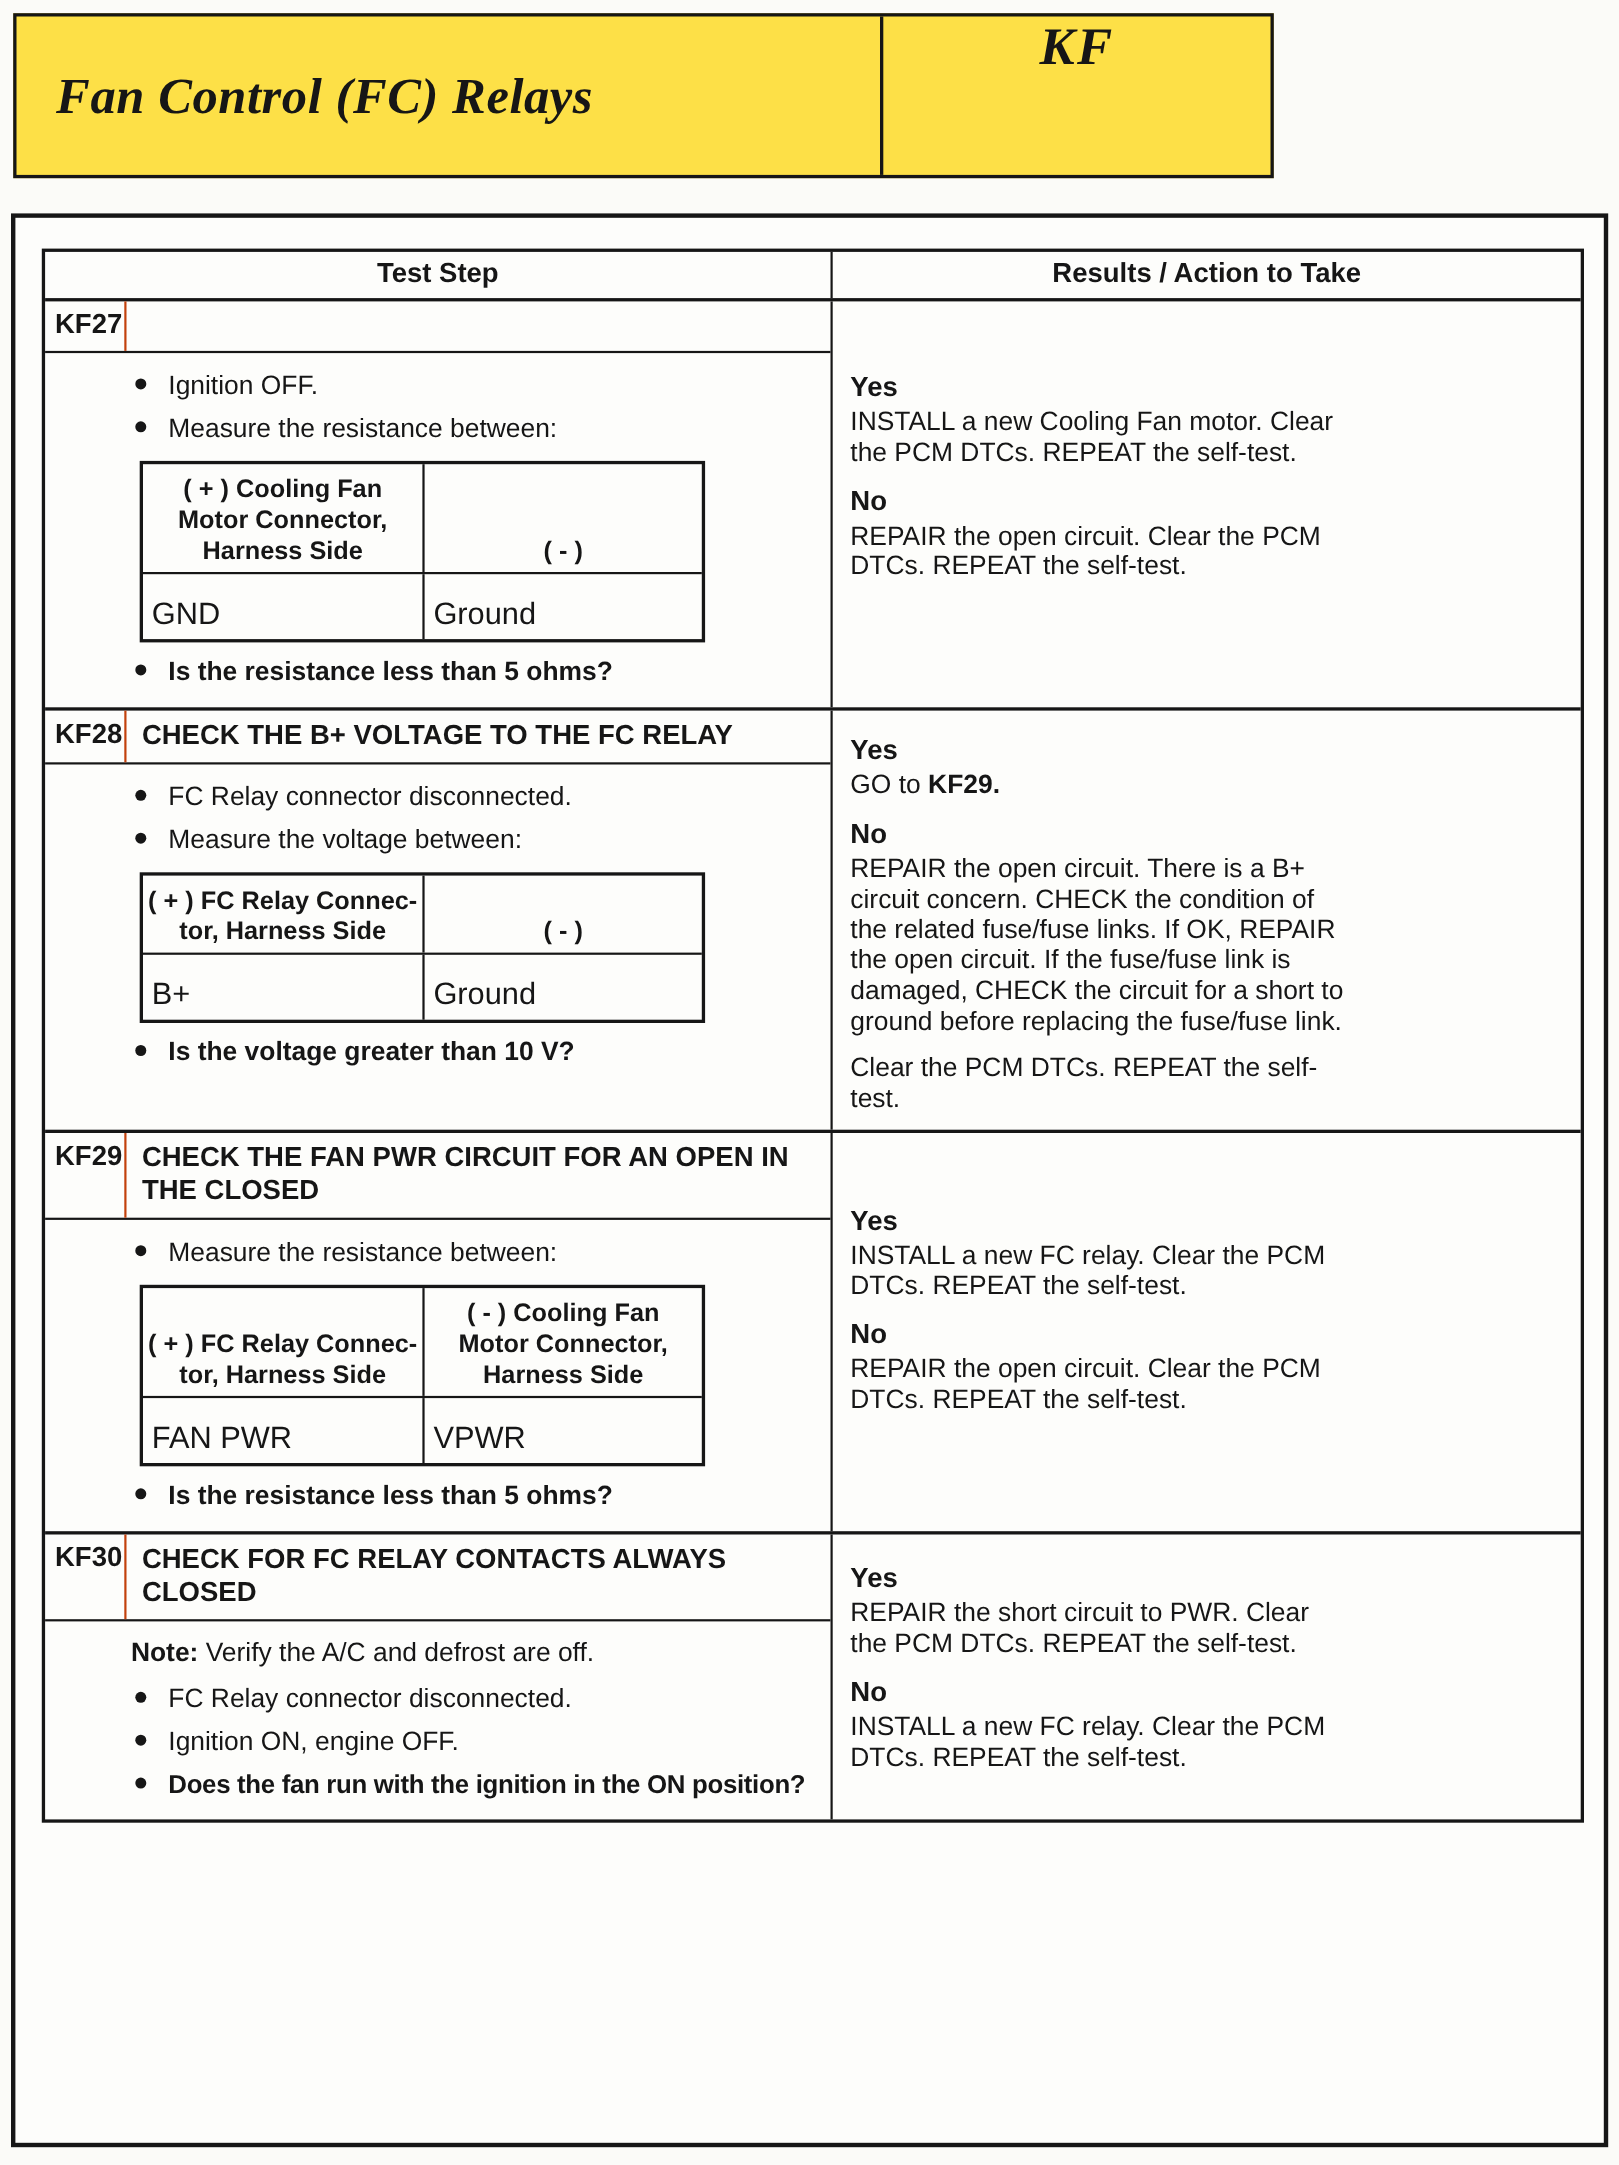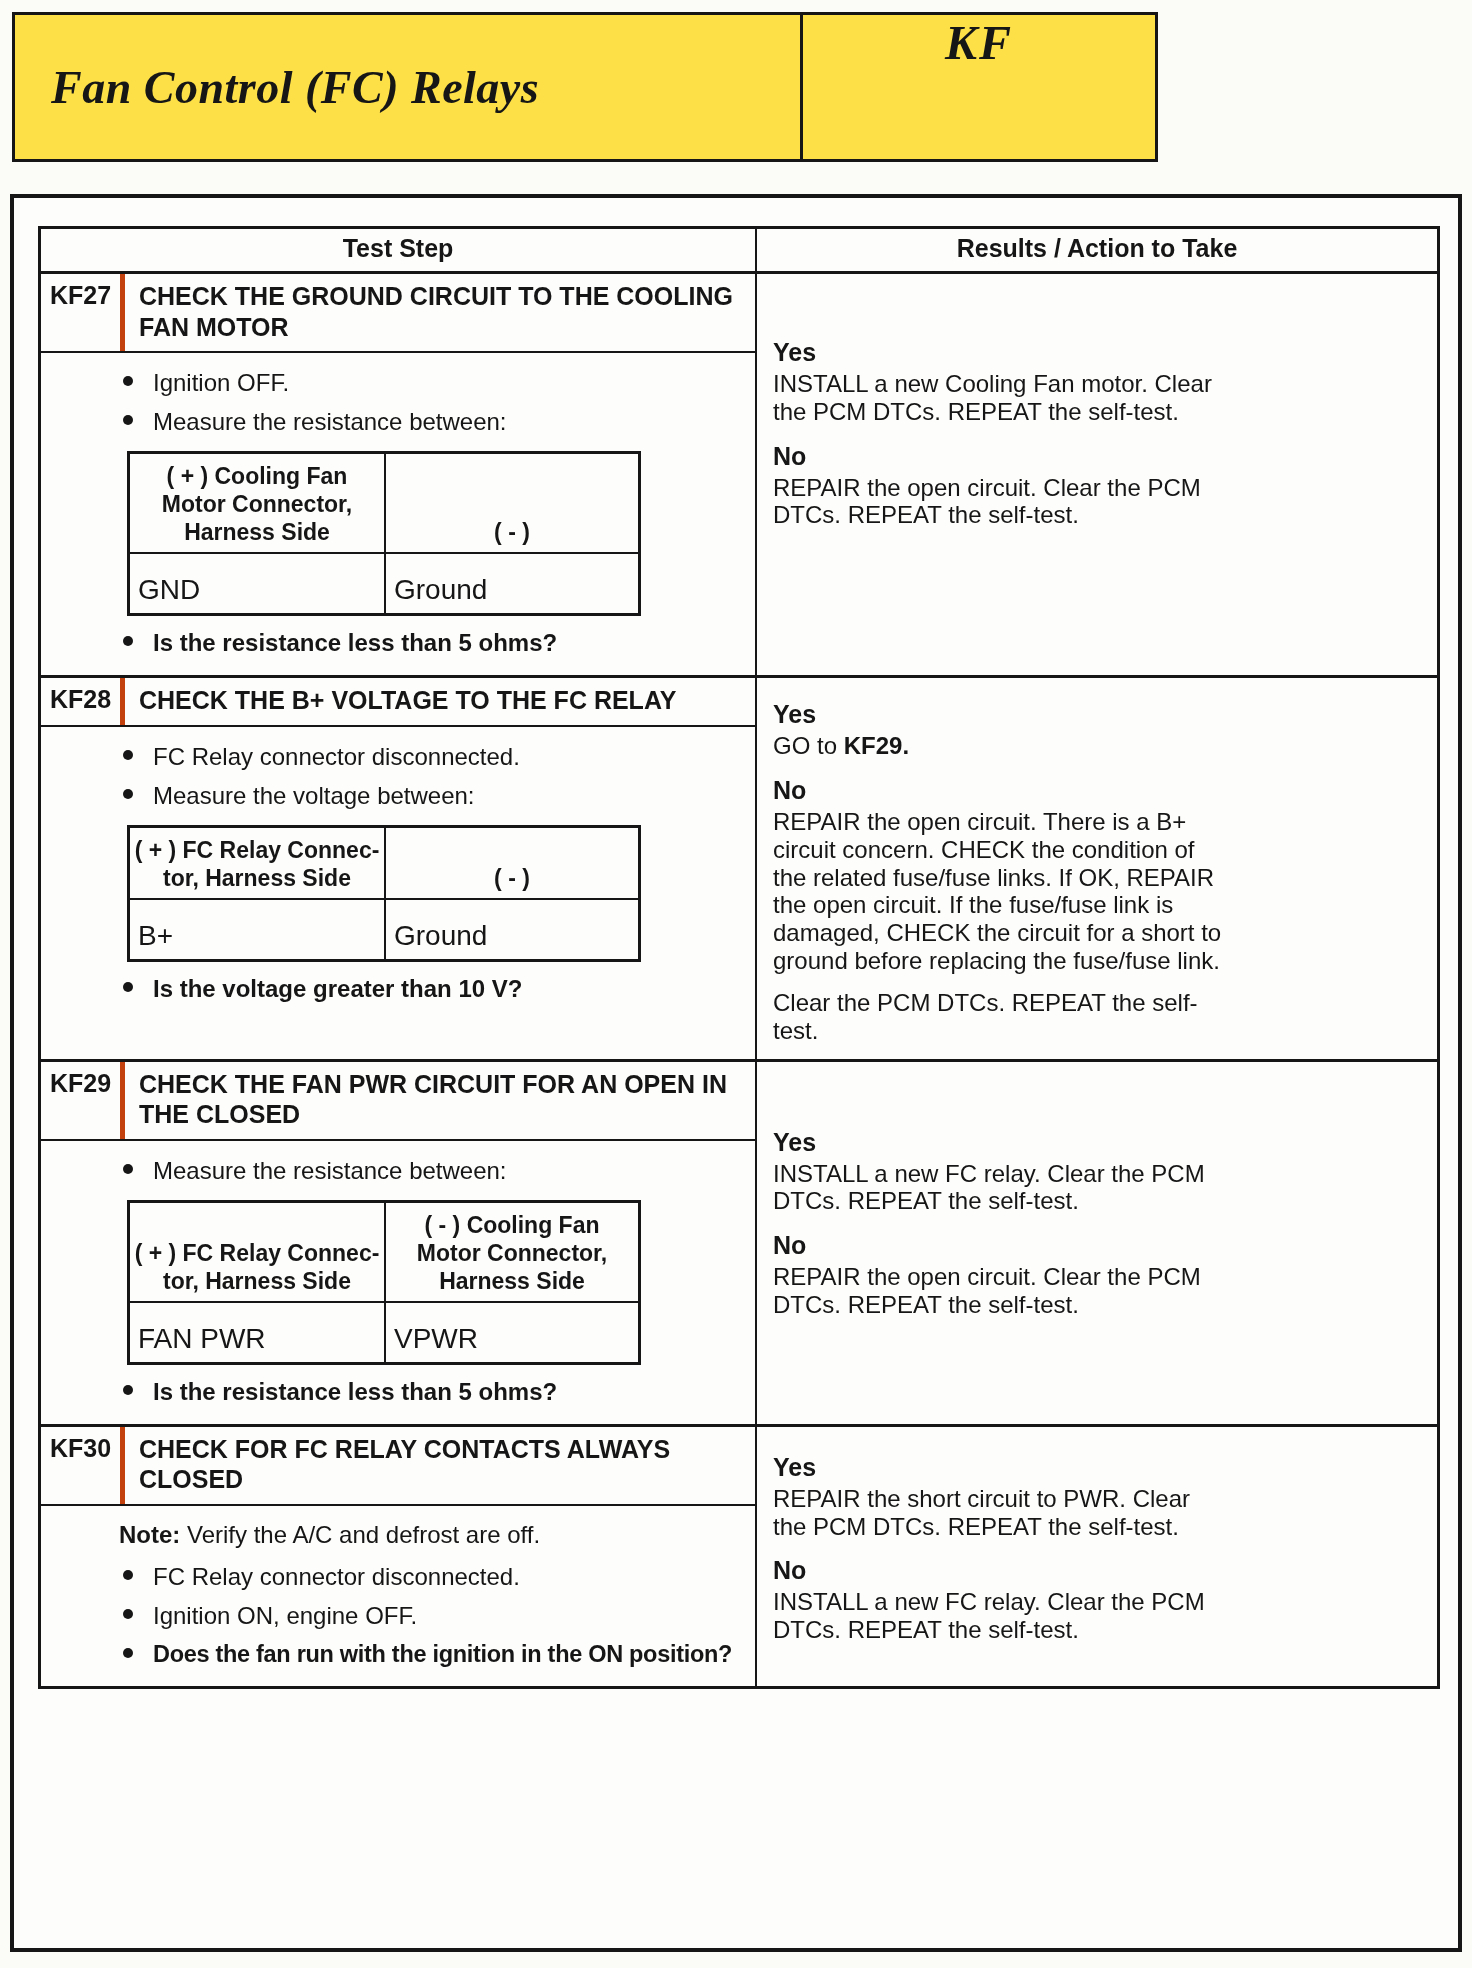--- a/index.html
+++ b/index.html
@@ -32,21 +32,21 @@
 
   
   .test-table { position:absolute; left:24px; top:28px; width:1402px; border:3px solid #161616; background:#fdfdfb; }
   .thead { display:grid; grid-template-columns:716px 1fr; }
   .thead > div { font-weight:700; font-size:25px; text-align:center; padding:5px 4px 8px; }
   .thead .c1 { border-right:2px solid #161616; }
 
   .step { display:grid; grid-template-columns:716px 1fr; border-top:3px solid #161616; }
   .step-left { border-right:2px solid #161616; display:flex; flex-direction:column; }
   .step-head { display:flex; border-bottom:2px solid #161616; }
-  .step-id { width:84px; flex-shrink:0; border-right:5px solid #c2410c; font-weight:700; font-size:25px; padding:7px 4px 9px 9px; }
+  .step-id { width:74px; flex-shrink:0; border-right:2px solid #c2410c; font-weight:700; font-size:25px; padding:7px 4px 9px 9px; }
   .step-title { font-weight:700; font-size:25px; line-height:1.22; padding:7px 14px 9px 14px; }
   .step-body { flex:1; padding:12px 6px 8px 0; }
 
   .bullet-row { display:flex; margin:3px 0 9px; }
   .bullet { width:10px; height:10px; border-radius:50%; background:#161616; flex-shrink:0; margin:8px 20px 0 82px; }
   .bullet-text { font-size:24px; line-height:1.25; }
   .bold { font-weight:700; }
   .nowrap { white-space:nowrap; font-size:23.5px; letter-spacing:-0.3px;text-align:center; }
   .note-row { font-size:24px; line-height:1.25; margin:2px 10px 12px 78px; }
 
@@ -92,21 +92,20 @@
 
       <div class="thead">
         <div class="c1">Test Step</div>
         <div class="c2">Results / Action to Take</div>
       </div>
 
       <div class="step kf27">
         <div class="step-left">
           <div class="step-head">
             <div class="step-id">KF27</div>
-            <div class="step-title">CHECK THE GROUND CIRCUIT TO THE COOLING FAN MOTOR</div>
           </div>
           <div class="step-body">
             <div class="bullet-row">
               <span class="bullet"></span>
               <span class="bullet-text">Ignition OFF.</span>
             </div>
             <div class="bullet-row">
               <span class="bullet"></span>
               <span class="bullet-text">Measure the resistance between:</span>
             </div>

